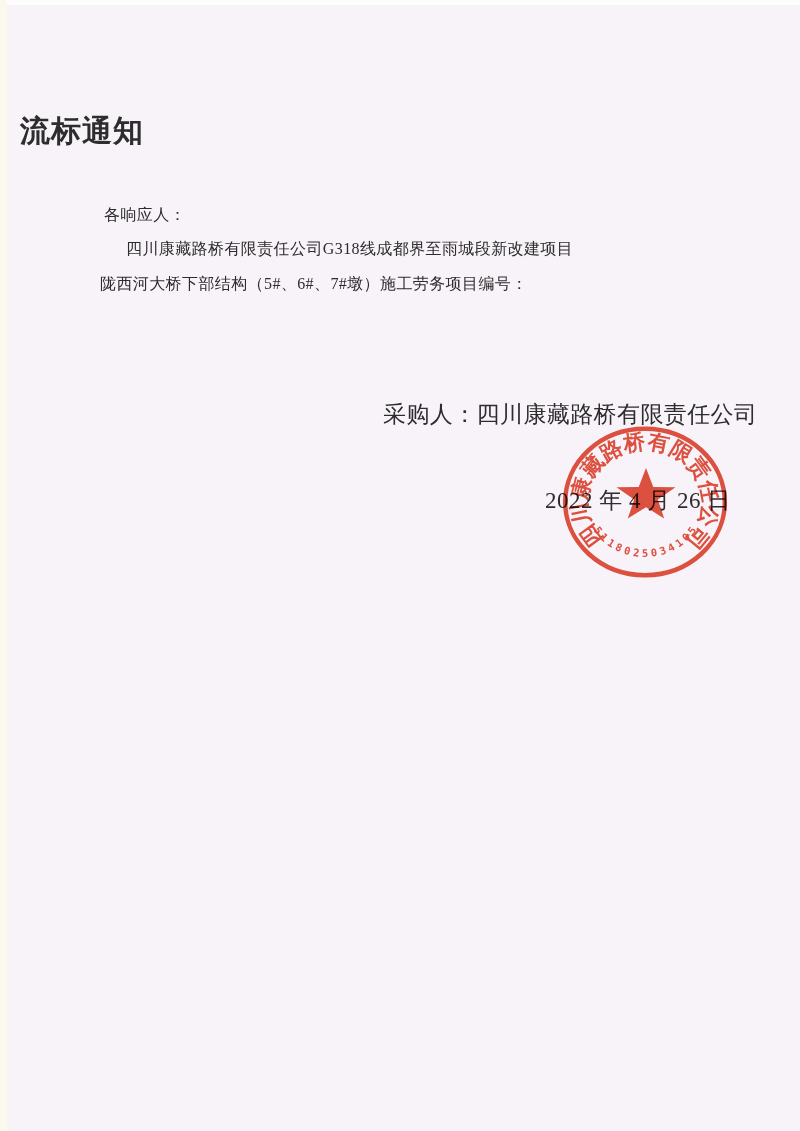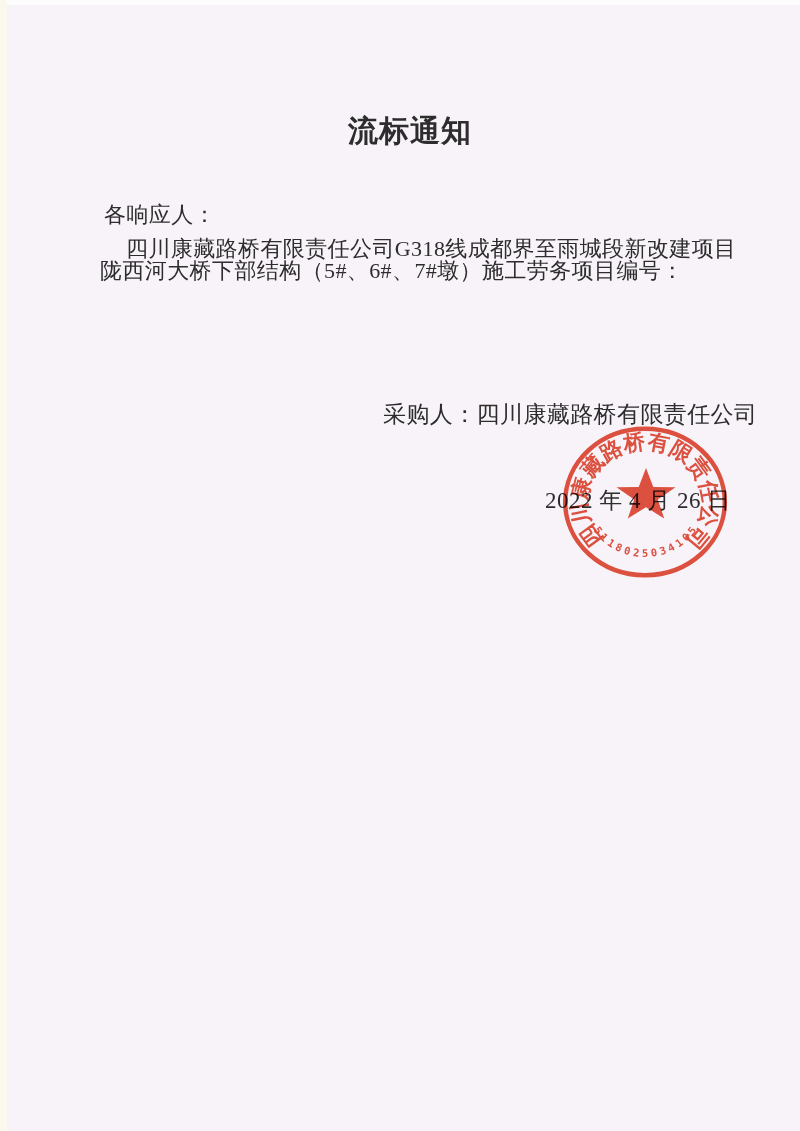--- a/index.html
+++ b/index.html
@@ -28,37 +28,36 @@
     background: var(--edge-top);
   }
   .edge-left {
     position: absolute; left: 0; top: 0;
     width: 7px; height: 1131px;
     background: var(--edge-left);
   }
   .title {
     position: absolute;
     left: 20px; right: 0; top: 111px;
-    text-align: center;
     font-size: 30px;
     font-weight: bold;
     letter-spacing: 1px;
     color: var(--ink);
   }
   .bodyline {
     position: absolute;
-    font-size: 22px;
+    font-size: 16px;
     line-height: 24px;
     letter-spacing: 0.4px;
     white-space: nowrap;
     color: var(--ink);
   }
   .salutation { left: 104px; top: 203px; }
   .line2 { left: 126px; top: 237px; }
-  .line3 { left: 100px; top: 259px; font-family: Liberation Serif, serif; }
+  .line3 { left: 100px; top: 272px; font-family: Liberation Serif, serif; }
   .line4 { left: 104px; top: 285px; }
   .purchaser {
     position: absolute;
     left: 383px; top: 399px;
     font-size: 23px;
     letter-spacing: 0.4px;
     white-space: nowrap;
     color: var(--ink);
   }
   .date {

